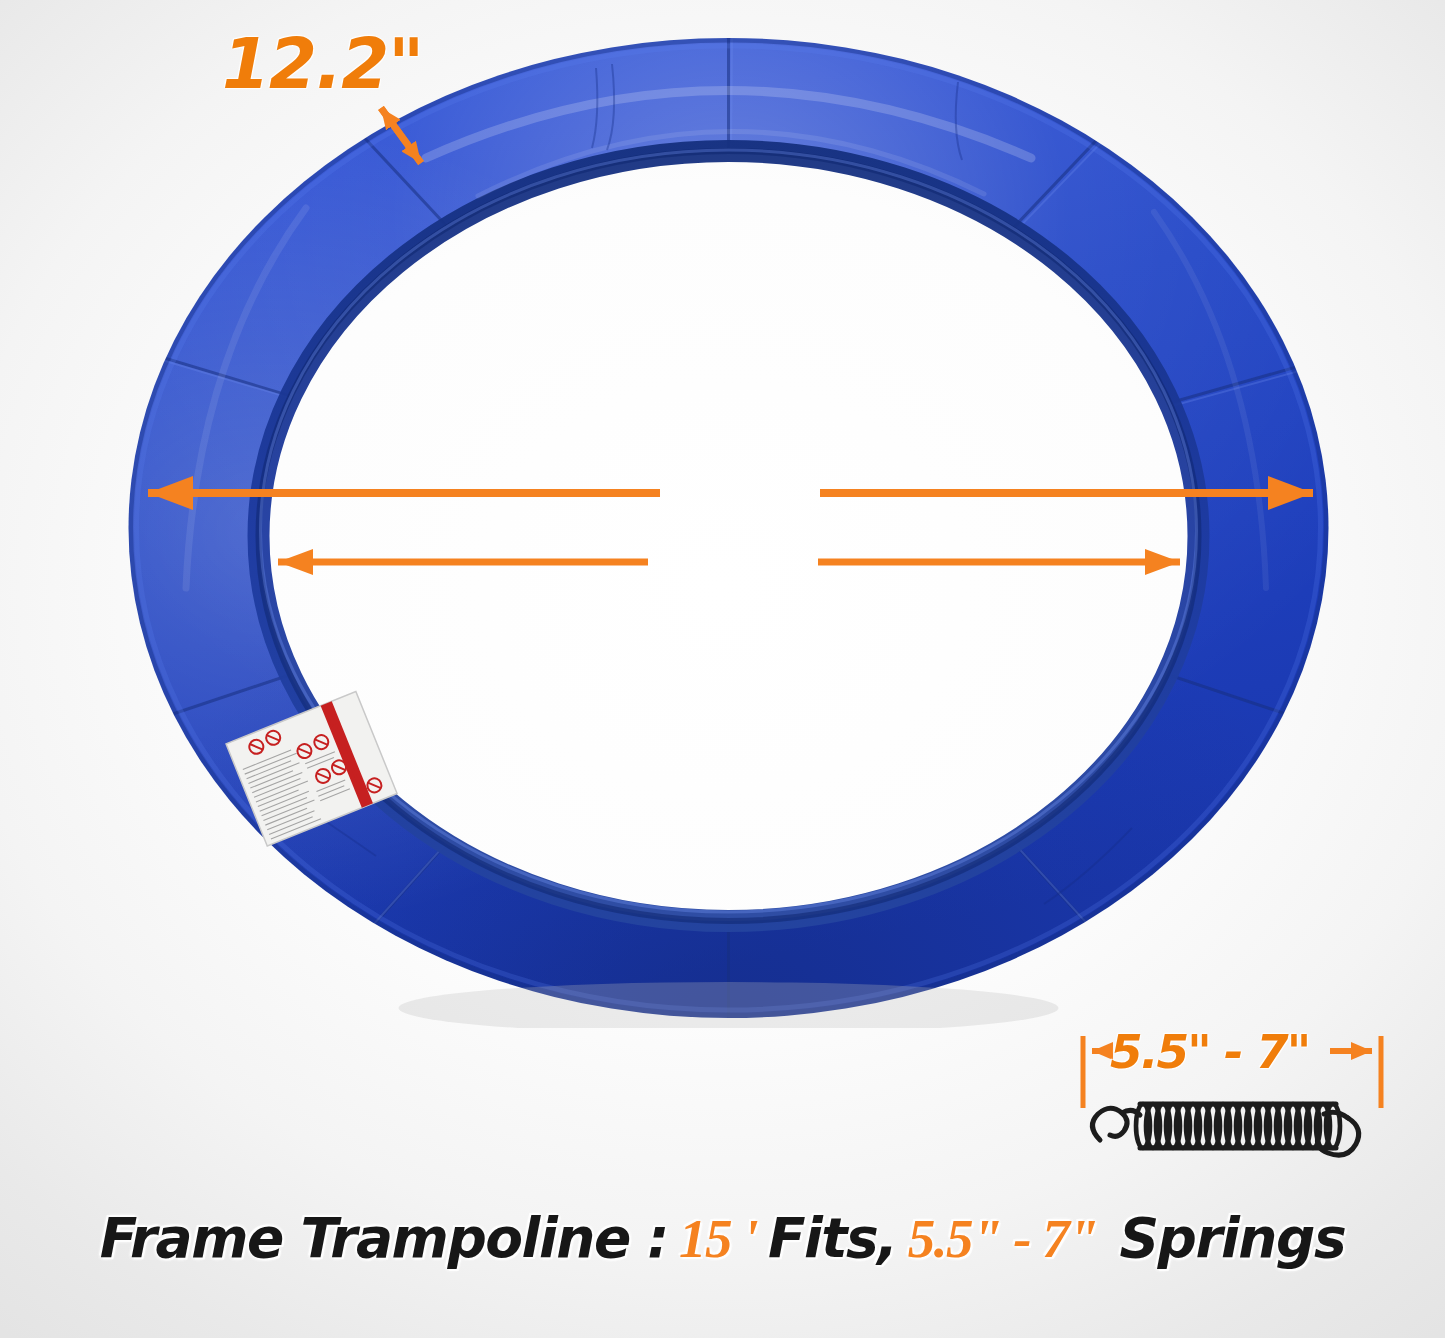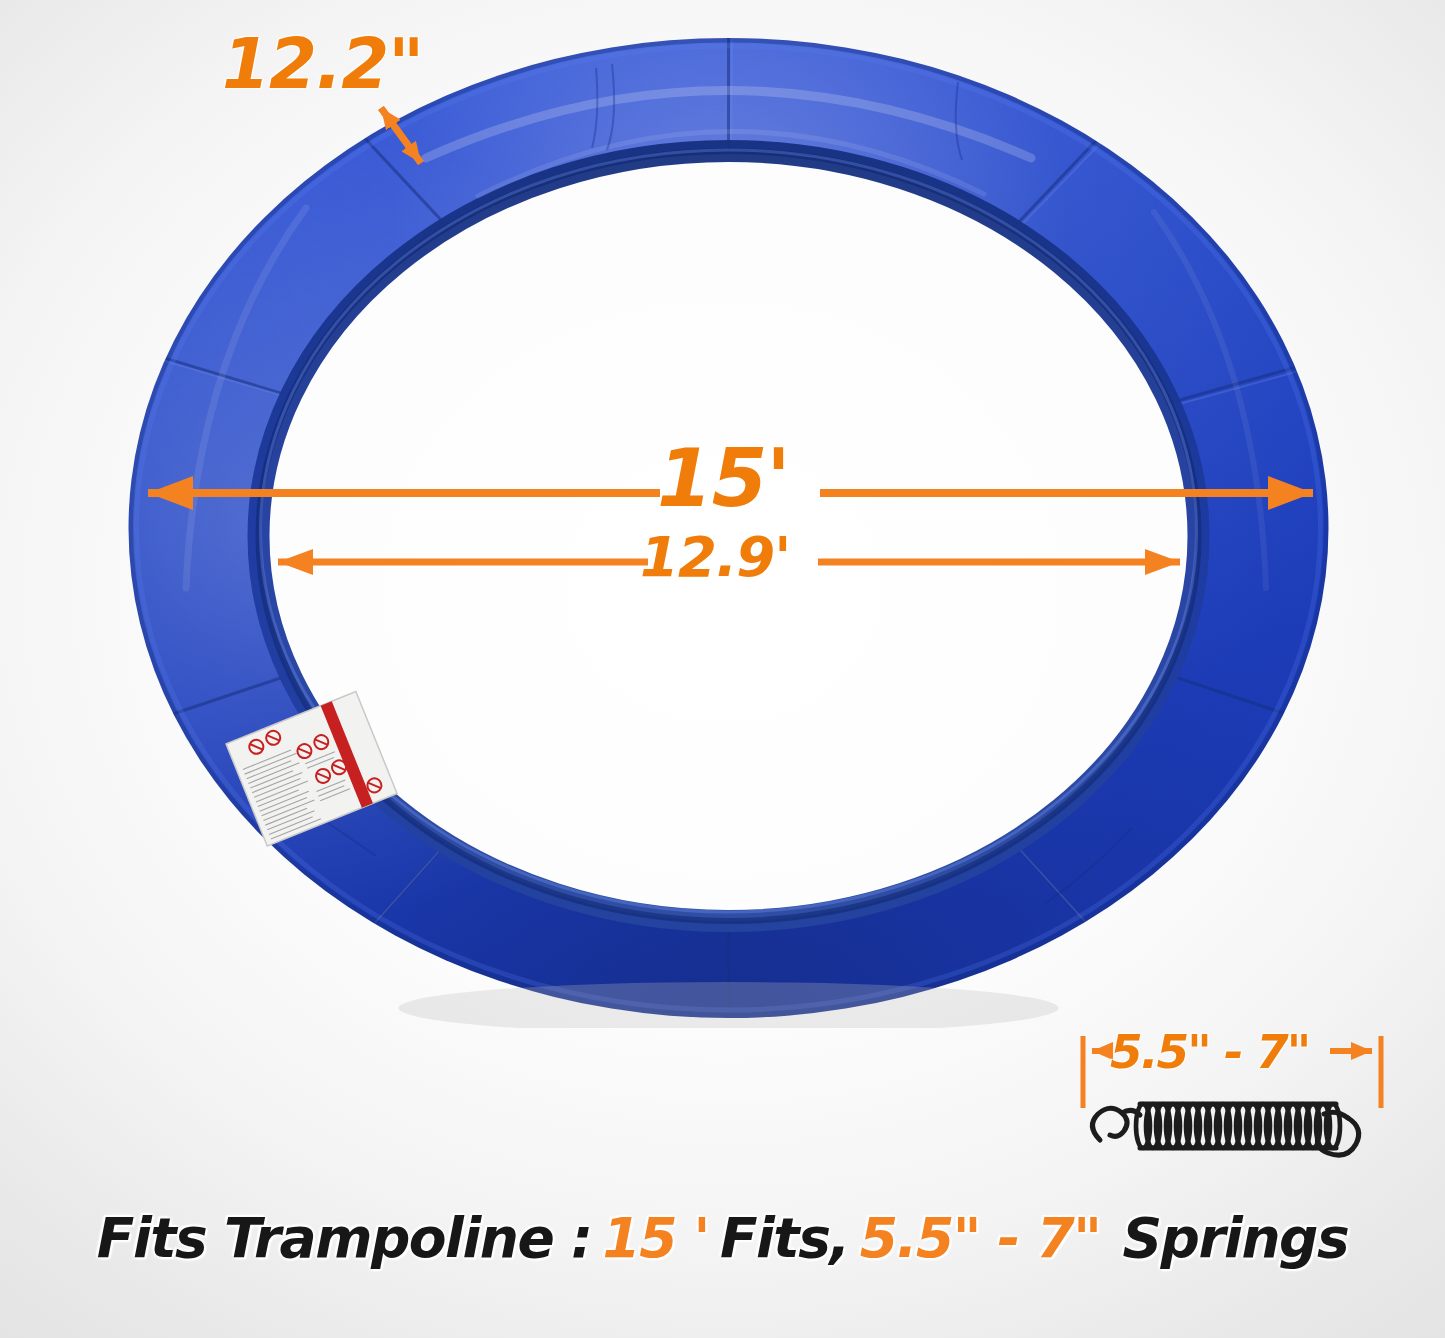--- a/index.html
+++ b/index.html
@@ -59,21 +59,21 @@
     font-weight:bold;
     font-style:italic;
     font-size:55px;
     letter-spacing:-1.5px;
     color:#171717;
     white-space:nowrap;
     text-shadow:
       0 0 5px #ffffff, 0 0 5px #ffffff, 0 0 4px #ffffff,
       2px 2px 0 rgba(255,255,255,.9), -2px -2px 0 rgba(255,255,255,.9);
   }
-  #caption .hl{ color:#f58220; }
+  #caption .hl{ color:#f58220;font-family:Liberation Serif, serif; }
   #caption .sp{ display:inline-block; width:11px; }
 </style>
 </head>
 <body>
 
 <div id="stage">
 
   <div id="ring-wrap">
     <svg id="ring-svg" viewBox="0 0 1205 1000" preserveAspectRatio="none">
       <defs>
@@ -305,23 +305,21 @@
         <ellipse cx="1333" cy="1126" rx="7" ry="22"></ellipse>
       </g>
 
       <line x1="1140" y1="1104" x2="1336" y2="1104" stroke-width="5"></line>
       <line x1="1140" y1="1148" x2="1336" y2="1148" stroke-width="5"></line>
     </g>
   </svg>
 
   <div class="dim-label" id="label-pad-width">12.2"</div>
 
-  <div class="dim-label" id="label-outer-dia">15'</div>
-
-  <div class="dim-label" id="label-inner-dia">12.9'</div>
+
 
   <div class="dim-label" id="label-spring">5.5" - 7"</div>
 
   <div id="caption">
-    <span>Fits Trampoline :</span><span class="sp"></span><span class="hl">15 '</span><span class="sp"></span><span>Fits,</span><span class="sp"></span><span class="hl">5.5" - 7"</span><span class="sp"></span><span class="sp"></span><span>Springs</span>
+    <span>Frame Trampoline :</span><span class="sp"></span><span class="hl">15 '</span><span class="sp"></span><span>Fits,</span><span class="sp"></span><span class="hl">5.5" - 7"</span><span class="sp"></span><span class="sp"></span><span>Springs</span>
   </div>
 
 </div>
 
 </body></html>

